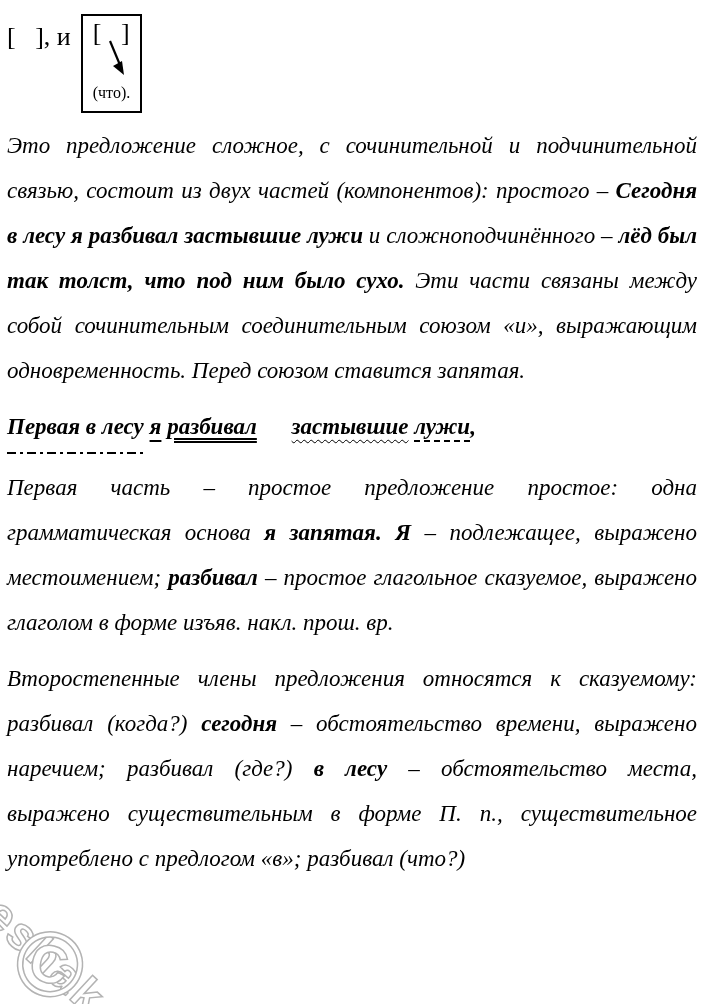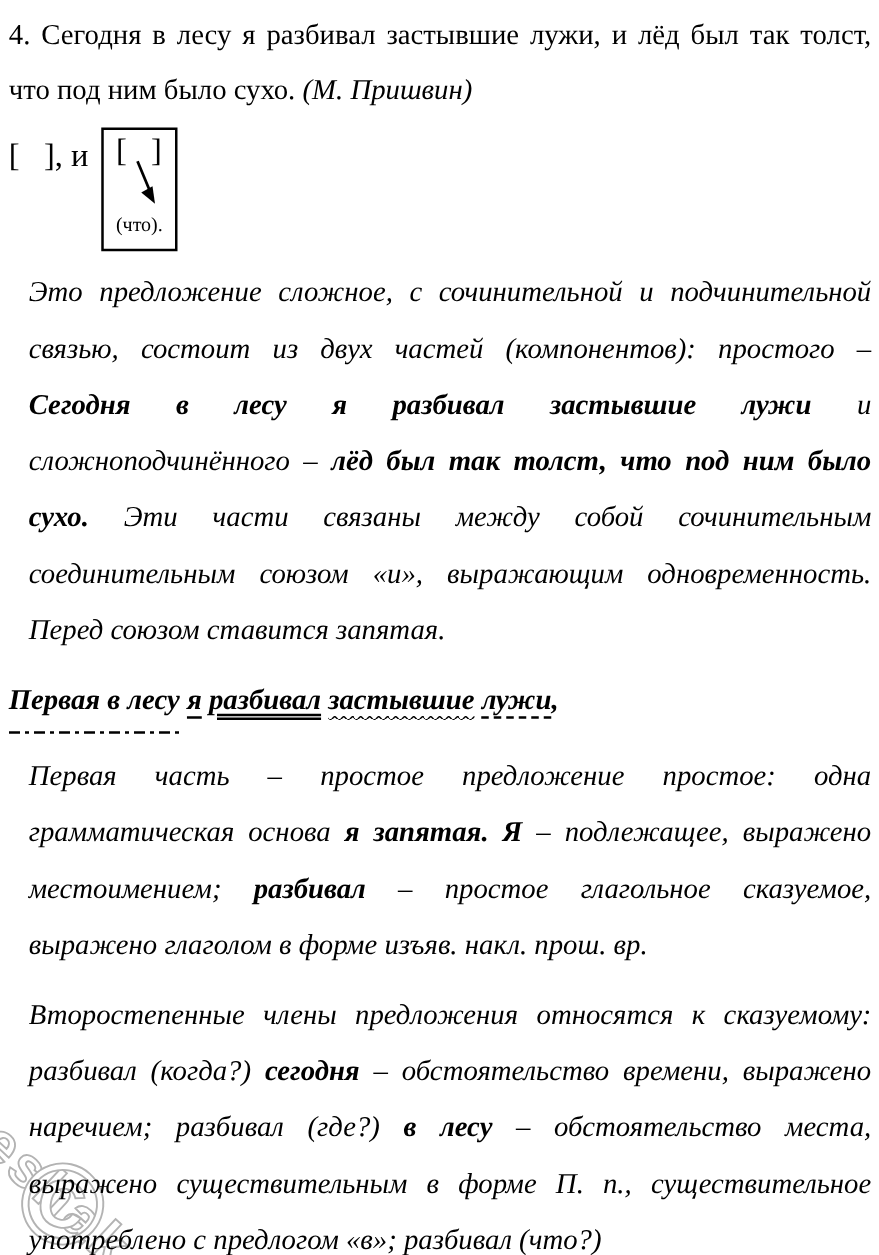--- a/index.html
+++ b/index.html
@@ -65,32 +65,32 @@
     font-size: 16px;
     line-height: 28px;
     font-family: Liberation Serif, serif;
   }
   
   .para {
     font-size: 23px;
     line-height: 45px;
     font-style: italic;
     text-align: justify;
-    margin: 0 0 11px 16px;
+    margin: 0 0 11px 0;
   }
   .para .b { font-weight: bold; }
   .gram {
     font-weight: bold;
     text-align: left;
     margin: 2px 0 11px 0;
   }
   
   .u-solid   { text-decoration: underline solid; text-decoration-thickness: 2px; text-underline-offset: 6px; }
   .u-double  { text-decoration: underline double; text-decoration-thickness: 1.5px; text-underline-offset: 4px; }
-  .u-wavy    { text-decoration: underline wavy; text-decoration-thickness: 1px; text-underline-offset: 5px; }
+  .u-wavy    { text-decoration: underline wavy; text-decoration-thickness: 1px; text-underline-offset: 5px; margin-left: 29px; }
   .u-dashed  { text-decoration: underline dashed; text-decoration-thickness: 2px; text-underline-offset: 6px; margin-top: 40px; }
   .u-dashdot {
     display: inline-block;
     padding-bottom: 5px;
     background-image: repeating-linear-gradient(90deg, #000 0 9px, transparent 9px 13px, #000 13px 16px, transparent 16px 20px);
     background-repeat: repeat-x;
     background-position: 0 100%;
     background-size: 100% 2px;
   }
   
@@ -119,21 +119,20 @@
   }
 </style>
 </head>
 <body>
 
 <div class="watermark-text">reshak.ru</div>
 <div class="watermark-copy">©</div>
 
 <div class="page">
 
-  <p class="problem"><span>4. Сегодня в лесу я разбивал застывшие лужи, и лёд был так толст, что под ним было сухо.</span> <span class="author">(М. Пришвин)</span></p>
 
   <div class="schema">
     <span class="schema-outer">[&nbsp;&nbsp;&nbsp;], и</span>
     <div class="schema-box">
       <div class="schema-bracket">[&nbsp;&nbsp;&nbsp;]</div>
       <div class="arrow-row">
         <svg width="30" height="42" viewBox="0 0 30 42">
           <line x1="7" y1="2" x2="17" y2="26" stroke="#000" stroke-width="2.2"></line>
           <polygon points="21,36 10,27 19,22" fill="#000"></polygon>
         </svg>

